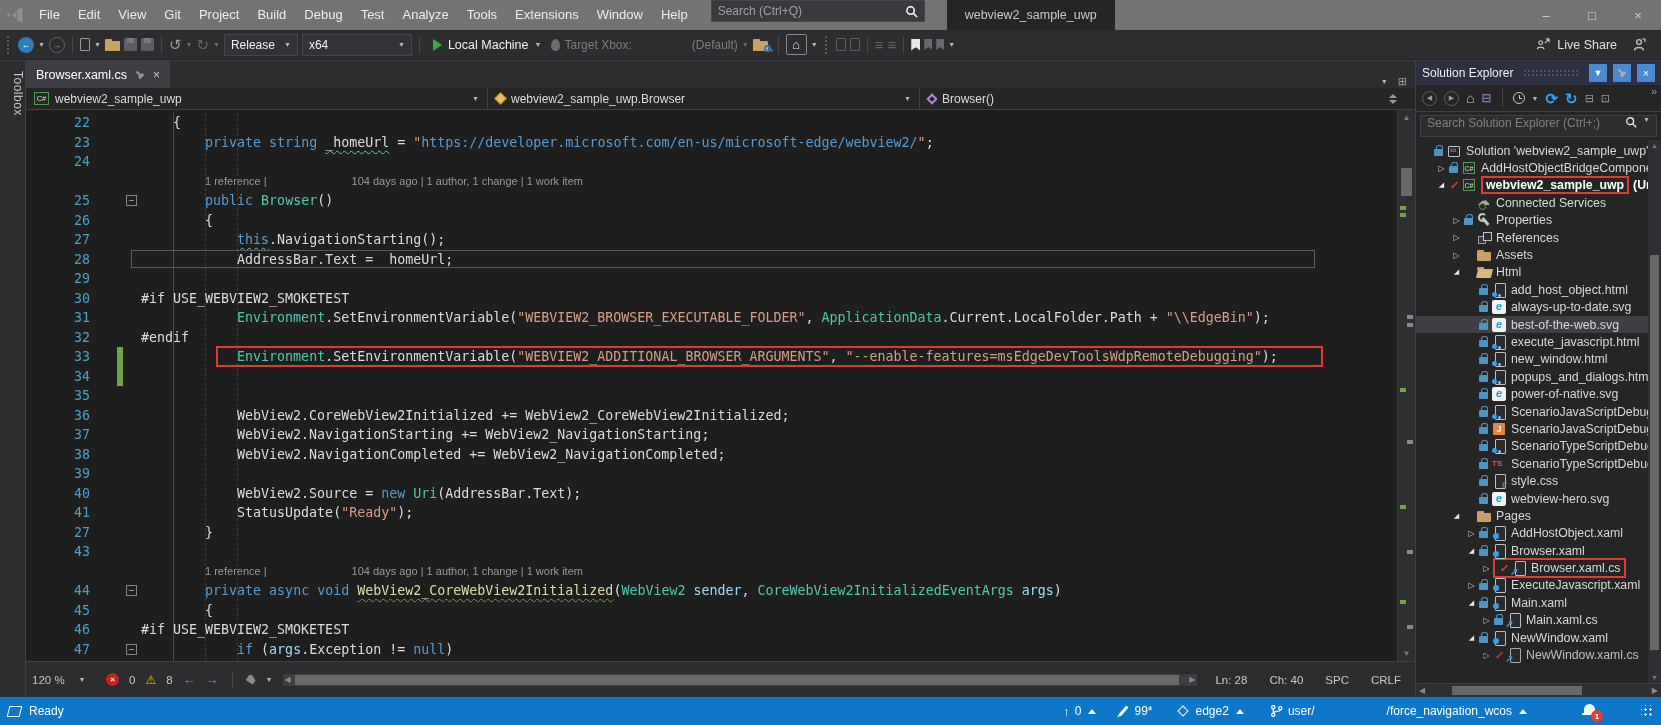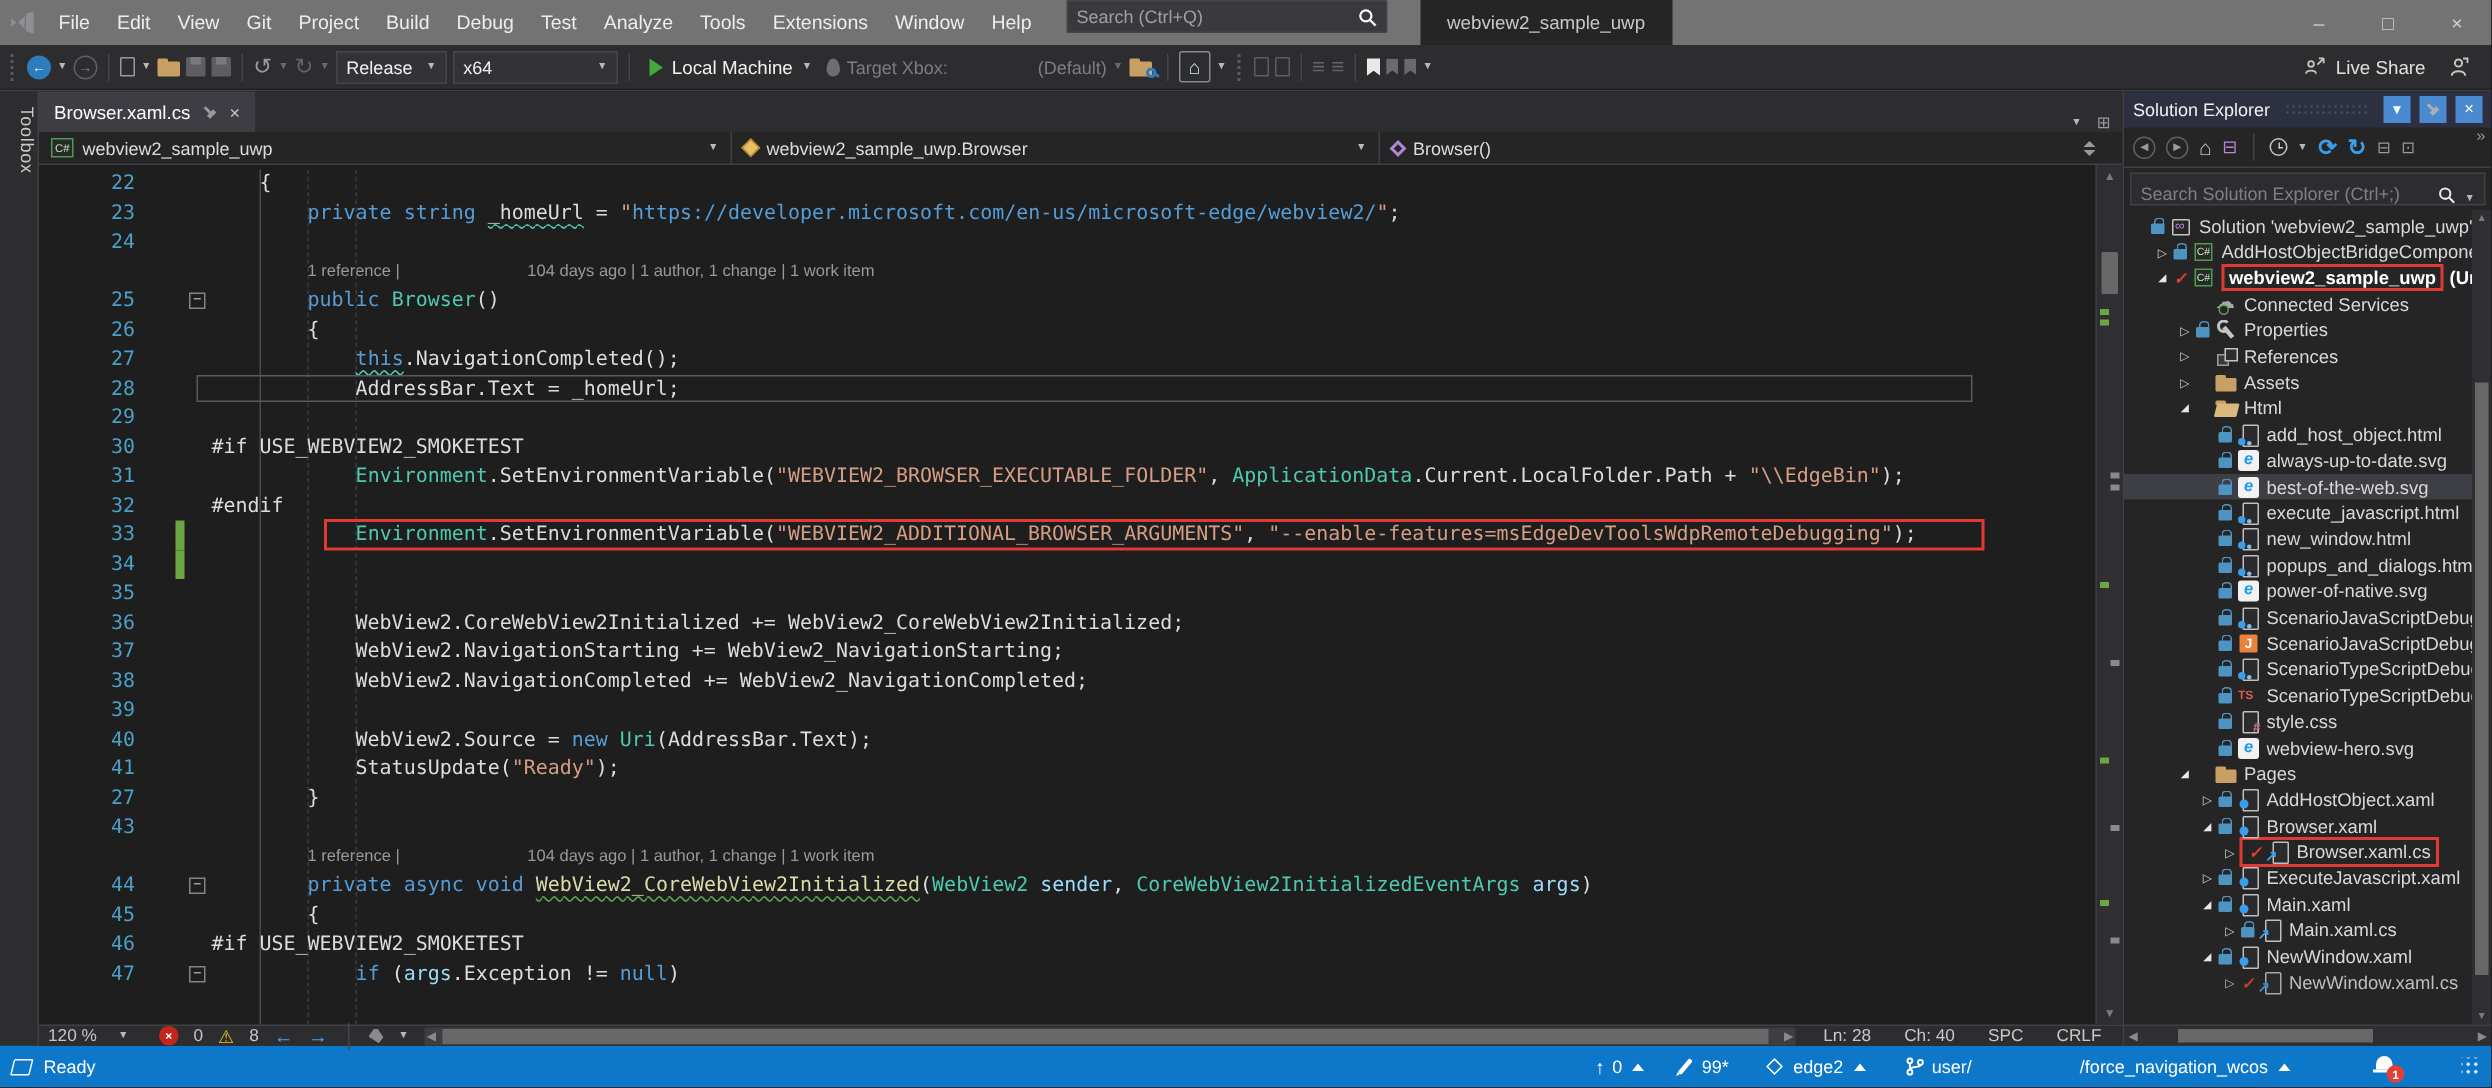--- a/index.html
+++ b/index.html
@@ -90,21 +90,21 @@
   .sqg{text-decoration-line:underline;text-decoration-style:wavy;text-decoration-color:#57a64a;text-decoration-thickness:1px;text-underline-offset:3px}
   .sqt{text-decoration-line:underline;text-decoration-style:wavy;text-decoration-color:#4ec9b0;text-decoration-thickness:1px;text-underline-offset:3px}
   
   .vscroll{width:18px;background:#2f2f33;position:relative;flex:none;border-left:1px solid #3a3a3e}
   .vscroll .arr{position:absolute;left:0;right:0;text-align:center;color:#7a7a7e;font-size:8px}
   .vthumb{position:absolute;left:3px;right:3px;background:#686868;border-radius:1px}
   .mark{position:absolute;height:4px}
   .mark.g{left:2px;width:6px;background:#6ca644}
   .mark.y{left:9px;width:6px;background:#8a8a8e}
   
-  .ebottom{height:14px;background:#2d2d30;border-top:1px solid #3f3f46;display:flex;align-items:center;font-size:11.5px;color:#c5c5c5;gap:10px;padding:0 6px}
+  .ebottom{height:36px;background:#2d2d30;border-top:1px solid #3f3f46;display:flex;align-items:center;font-size:11.5px;color:#c5c5c5;gap:10px;padding:0 6px}
   .zoomsel{display:flex;align-items:center;gap:14px;width:64px}
   .errball{width:13px;height:13px;border-radius:50%;background:#c4261d;color:#fff;font-size:8px;display:flex;align-items:center;justify-content:center;font-weight:bold}
   .warntri{color:#f2c811;font-size:12px;line-height:12px}
   .navarr{color:#4ea1e8;font-size:13px}
   .cleanic{width:10px;height:10px;background:#8a8a8e;clip-path:polygon(40% 0,60% 0,100% 60%,70% 100%,0 55%)}
   .escroll{flex:1;height:12px;background:#3e3e42;position:relative;border-radius:1px}
   .ethumb{position:absolute;top:1px;bottom:1px;left:12px;right:18px;background:#686868}
   .escroll .sa{position:absolute;top:0;bottom:0;display:flex;align-items:center;color:#8a8a8e;font-size:8px}
   .ebstat{display:flex;gap:22px;padding:0 8px;color:#c8c8c8}
   
@@ -114,21 +114,21 @@
   .dots{flex:1;height:8px;margin:0 4px;background-image:radial-gradient(#4a546a 1px,transparent 1px);background-size:4px 4px}
   .hbtn{width:18px;height:18px;background:#4a8ad0;color:#fff;display:flex;align-items:center;justify-content:center;font-size:9px;flex:none}
   .setools{height:27px;display:flex;align-items:center;gap:7px;padding:0 6px;border-bottom:1px solid #3f3f46;position:relative}
   .sbi{display:flex;align-items:center;justify-content:center;color:#c5c5c5}
   .scirc{width:15px;height:15px;border-radius:50%;border:1px solid #5f5f64;color:#9a9a9e;font-size:7px;display:flex;align-items:center;justify-content:center}
   .bluearr{color:#3b9eea;font-size:15px;font-weight:bold;line-height:15px}
   .clock{width:12px;height:12px;border:1px solid #c5c5c5;border-radius:50%;position:relative}
   .clock::before{content:"";position:absolute;left:5px;top:2px;width:1px;height:4px;background:#c5c5c5}
   .clock::after{content:"";position:absolute;left:5px;top:5px;width:3px;height:1px;background:#c5c5c5}
   .ovf{position:absolute;right:4px;top:0;color:#9a9a9e;font-size:11px}
-  .sesearch{height:22px;margin:3px 4px;background:#2d2d30;border:1px solid #3f3f46;display:flex;align-items:flex-end;padding:0 6px;gap:6px}
+  .sesearch{height:22px;margin:3px 4px;background:#2d2d30;border:1px solid #3f3f46;display:flex;align-items:flex-start;padding:0 6px;gap:6px}
   .sesearch span.ph{color:#808084;font-size:12px;flex:1;white-space:nowrap;overflow:hidden}
   .treewrap{flex:1;position:relative;overflow:hidden;display:flex}
   .tree{flex:1;min-width:0;overflow:hidden;padding-top:2px}
   .trow{display:flex;align-items:center;height:17.4px;white-space:nowrap;color:#d8d8d8}
   .trow.sel{background:#3e3e45}
   .trow.cut{opacity:.85}
   .ar{width:13px;flex:none;font-size:8px;color:#d0d0d0;text-align:center;font-style:normal}
   .ar.exp{font-size:7px;color:#e8e8e8}
   .spc{width:13px;flex:none;display:inline-block}
   .ck{width:13px;flex:none;color:#e23e2f;font-size:11px;font-weight:bold;transform:skewX(-8deg);text-align:center}
@@ -354,21 +354,21 @@
                 <span class="cod"><span class="c-pl">        </span><span class="c-kw">public</span><span class="c-pl"> </span><span class="c-ty">Browser</span><span class="c-pl">()</span></span>
               </div>
               <div class="crow">
                 <span class="gut">26</span>
                 <span class="mar"></span>
                 <span class="cod"><span class="c-pl">        {</span></span>
               </div>
               <div class="crow">
                 <span class="gut">27</span>
                 <span class="mar"></span>
-                <span class="cod"><span class="c-pl">            </span><span class="c-kw sqt">this</span><span class="c-pl">.NavigationCompleted();</span></span>
+                <span class="cod"><span class="c-pl">            </span><span class="c-kw sqt">this</span><span class="c-pl">.NavigationStarting();</span></span>
               </div>
               <div class="crow">
                 <i class="curline"></i>
                 <span class="gut">28</span>
                 <span class="mar"></span>
                 <span class="cod"><span class="c-pl">            AddressBar.Text = _homeUrl;</span></span>
               </div>
               <div class="crow">
                 <span class="gut">29</span>
                 <span class="mar"></span>

